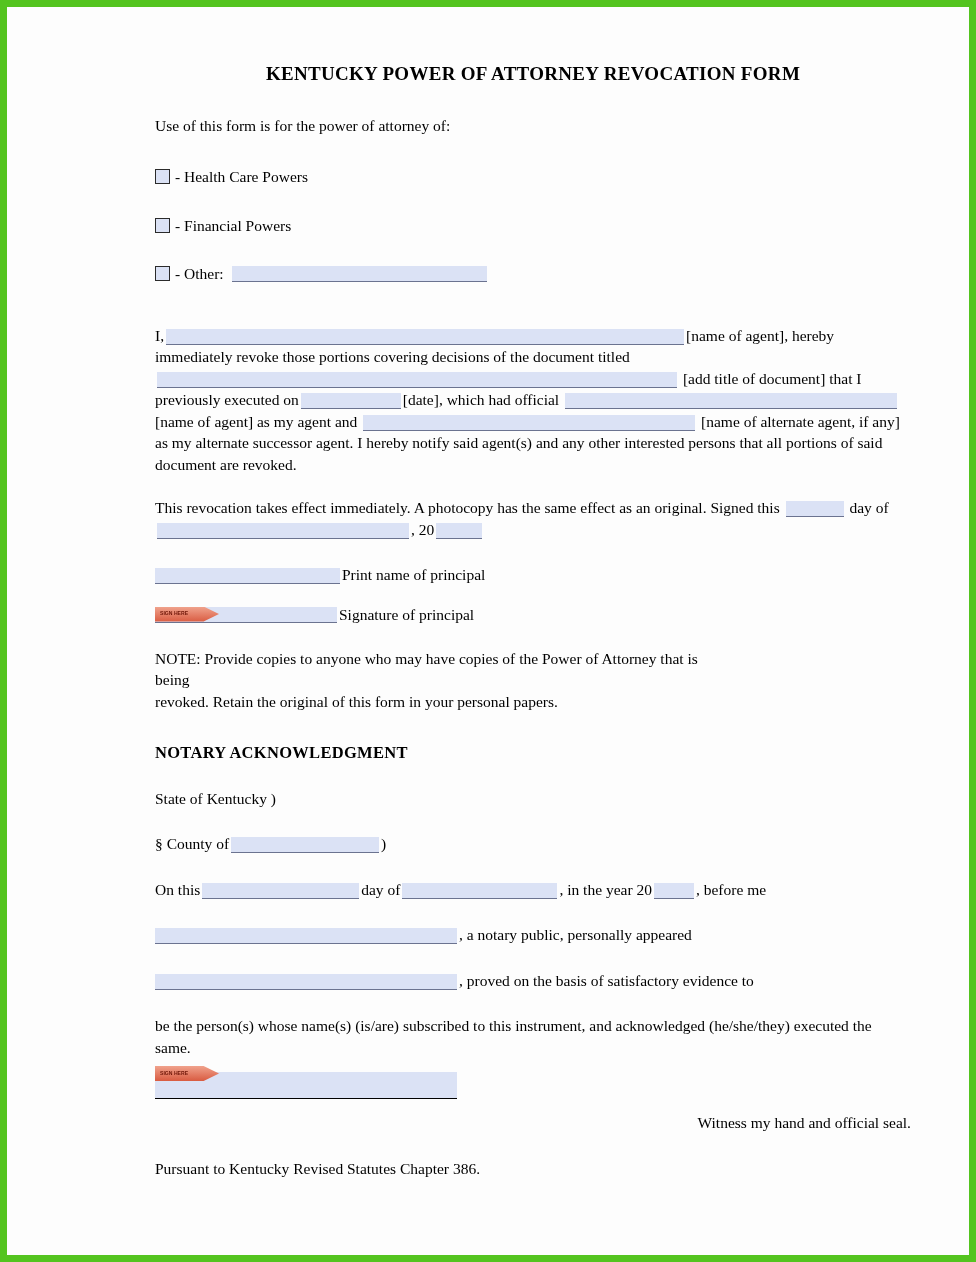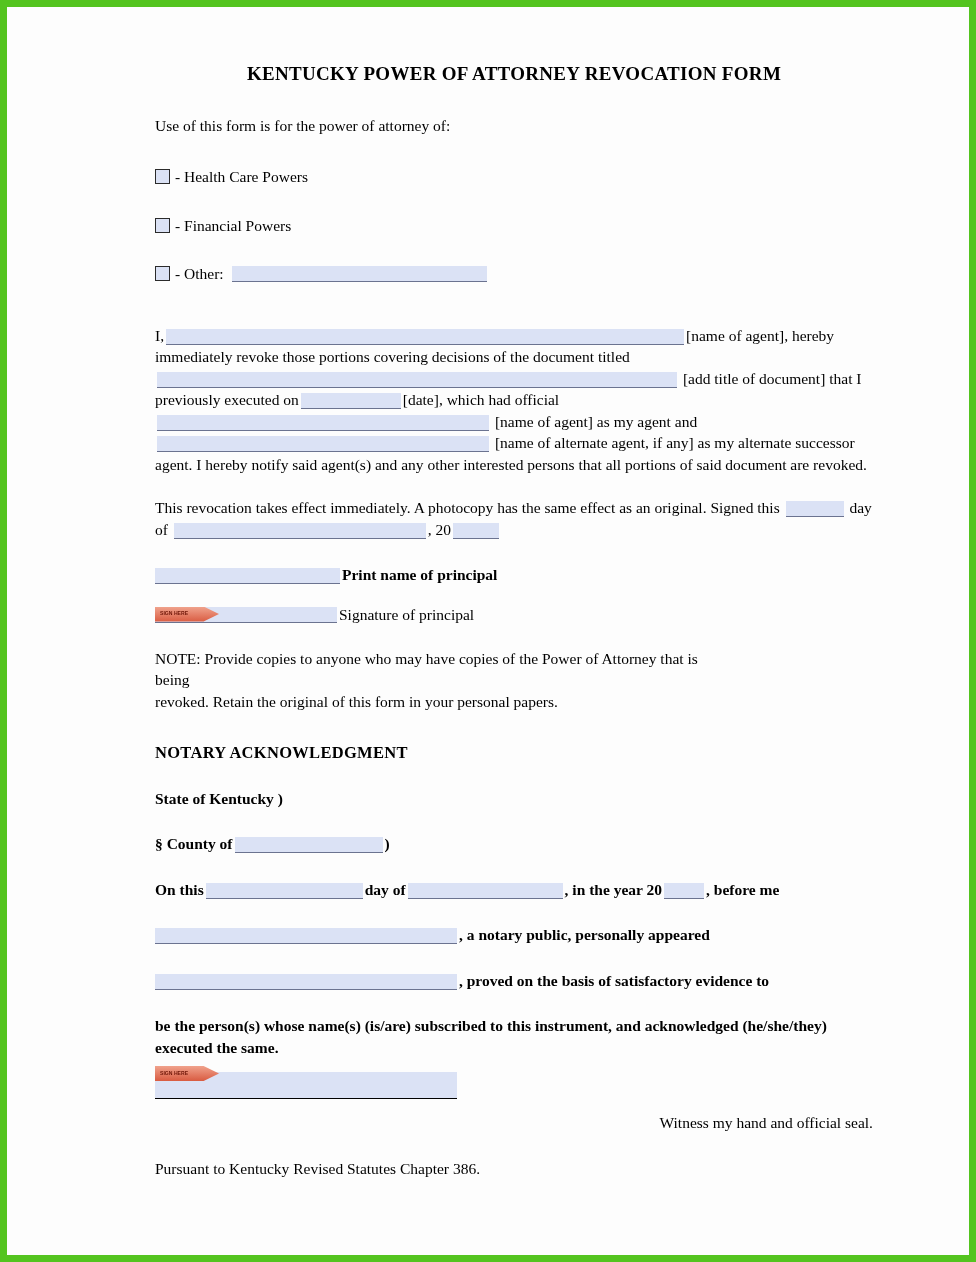--- a/index.html
+++ b/index.html
@@ -9,21 +9,21 @@
   }
   *{box-sizing:border-box;}
   html,body{margin:0;padding:0;background:#fff;}
   .frame{
     width:976px;
     min-height:1262px;
     border:7px solid var(--border-green);
     background:#fdfdfd;
   }
   .page{
-    padding:56px 96px 60px 148px;
+    padding:56px 58px 60px 148px;
     font-family:"Liberation Serif","DejaVu Serif",serif;
     font-size:15.5px;
     line-height:21.5px;
     color:#000;
   }
   h1.title{
     font-size:19px;
     font-weight:bold;
     text-align:center;
     margin:0 0 30px 0;
@@ -42,21 +42,21 @@
   .field{
     display:inline-block;
     background:var(--field-blue);
     border-bottom:1px solid #6b7390;
     height:16px;
     vertical-align:middle;
     margin:0 2px;
   }
   .para{margin:40px 0 0 0;}
   .para2{margin:22px 0 0 0;}
-  .row{margin:24px 0 0 0;font-weight:bold;}
+  .row{margin:24px 0 0 0;}
   .sigrow{position:relative;margin:18px 0 0 0;height:22px;display:flex;align-items:center;}
   .sigrow .field{margin-left:0;}
   .tag{
     position:absolute;
     left:0;top:3px;
     width:64px;height:15px;
     background:linear-gradient(180deg,#f0a28c,#d95b41);
     clip-path:polygon(0 0,76% 0,100% 50%,76% 100%,0 100%);
     display:flex;align-items:center;
     padding-left:5px;

